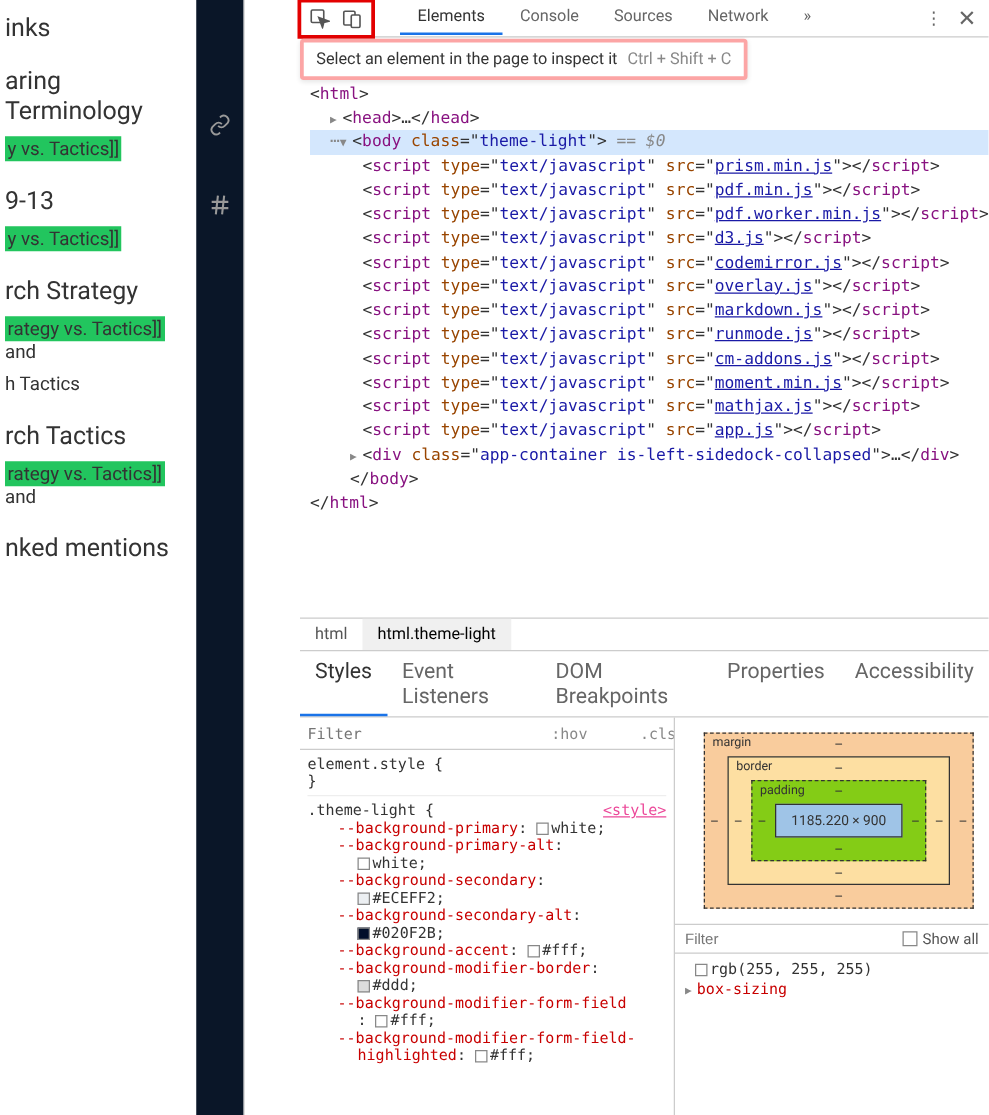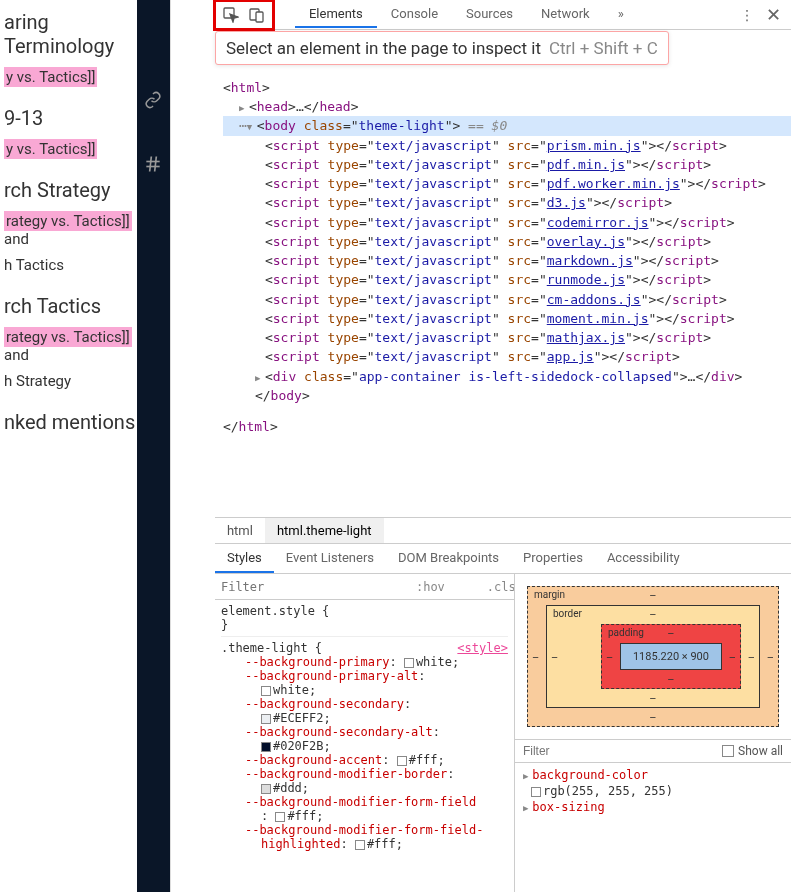--- a/index.html
+++ b/index.html
@@ -4,67 +4,67 @@
   <style>
     * { margin: 0; padding: 0; box-sizing: border-box; }
     body { font-family: -apple-system, BlinkMacSystemFont, "Segoe UI", Roboto, sans-serif; font-size: 14px; color: #333; background: #fff; overflow: hidden; }
     .container { display: flex; width: 791px; height: 892px; }
     
     
     .left-panel { width: 196px; background: #fff; padding: 10px 0; overflow: hidden; }
     .left-section { margin-bottom: 18px; }
     .left-heading { font-size: 20px; font-weight: 400; color: #333; margin-bottom: 8px; padding-left: 4px; }
     .left-item { font-size: 15px; color: #333; padding: 2px 4px; margin-bottom: 4px; }
-    .highlight { background: #f9a8d4; padding: 1px 2px; }
+    .highlight { background: #22c55e; padding: 1px 2px; }
     
     
     .dark-col { width: 48px; background: #0a1628; display: flex; flex-direction: column; align-items: center; padding-top: 90px; gap: 40px; }
     .dark-icon { color: #999; font-size: 20px; }
     
     
     .devtools { flex: 1; display: flex; flex-direction: column; background: #fff; border-left: 1px solid #ddd; padding-left: 44px; }
     
     
     .dt-toolbar { display: flex; align-items: center; height: 30px; border-bottom: 1px solid #ccc; position: relative; }
     .dt-icon-group { display: flex; align-items: center; padding: 0 6px; gap: 8px; border: 3px solid #e30000; margin: -2px 0 -2px -2px; height: 32px; }
     .dt-icon { width: 18px; height: 18px; display: flex; align-items: center; justify-content: center; color: #555; cursor: pointer; }
     .dt-tabs { display: flex; margin-left: 20px; }
     .dt-tab { padding: 5px 14px; color: #666; cursor: pointer; font-size: 13px; }
     .dt-tab.active { color: #333; border-bottom: 2px solid #1a73e8; }
     .dt-menu { margin-left: auto; display: flex; align-items: center; gap: 12px; padding-right: 10px; }
     .dt-close { font-size: 18px; color: #666; cursor: pointer; }
     .dt-divider { color: #666; font-size: 14px; }
     
     
-    .tooltip { position: absolute; top: 31px; left: 0; background: #fff; border: 1px solid #fca5a5; border-radius: 3px; padding: 6px 10px; font-size: 17px; color: #333; display: flex; gap: 8px; align-items: flex-end; z-index: 10; box-shadow: 0 1px 4px rgba(0,0,0,0.1); }
+    .tooltip { position: absolute; top: 31px; left: 0; background: #fff; border: 3px solid #fca5a5; border-radius: 3px; padding: 6px 10px; font-size: 13px; color: #333; display: flex; gap: 8px; align-items: flex-end; z-index: 10; box-shadow: 0 1px 4px rgba(0,0,0,0.1); }
     .tooltip-kbd { color: #888; }
     
     
     .dom-tree { flex: 1; overflow: auto; font-family: Menlo, Consolas, monospace; font-size: 13px; line-height: 1.48; padding: 4px 0 4px 8px; margin-top: 32px; }
     .dom-line { white-space: nowrap; }
     .dom-line.selected { background: #d4e7fd; }
-    .dom-indent0 { padding-left: 0; margin-top: 12px; }
+    .dom-indent0 { padding-left: 0; }
     .dom-indent1 { padding-left: 16px; }
     .dom-indent2 { padding-left: 32px; }
     .arrow { display: inline-block; width: 10px; color: #888; font-size: 9px; }
     .dots { color: #888; }
     .tag { color: #881280; }
     .attr-name { color: #994500; }
     .attr-val { color: #1a1aa6; }
     .src-link { color: #1a1aa6; text-decoration: underline; }
     .comment { color: #888; font-style: italic; }
     
     
     .breadcrumb { display: flex; border-top: 1px solid #ccc; border-bottom: 1px solid #ccc; font-size: 13px; }
     .crumb { padding: 5px 12px; color: #555; cursor: pointer; }
     .crumb.active { background: #f0f0f0; color: #000; }
     
     
     .styles-tabs { display: flex; border-bottom: 1px solid #ccc; }
-    .styles-tab { padding: 6px 12px; color: #666; font-size: 13px; cursor: pointer; }
+    .styles-tab { padding: 6px 12px; color: #666; font-size: 17px; cursor: pointer; }
     .styles-tab.active { color: #333; border-bottom: 2px solid #1a73e8; }
     
     
     .bottom-panels { display: flex; flex: 0 0 auto; height: 318px; }
     .styles-panel { width: 300px; border-right: 1px solid #ccc; display: flex; flex-direction: column; font-family: Menlo, Consolas, monospace; font-size: 12px; overflow: hidden; }
     .styles-filter-bar { display: flex; align-items: center; border-bottom: 1px solid #ccc; padding: 3px 6px; gap: 6px; }
     .styles-filter-input { flex: 1; border: none; outline: none; font-size: 12px; color: #888; font-family: inherit; }
     .styles-toggle { font-size: 12px; color: #888; font-family: Menlo, monospace; margin-left: 36px; }
     .styles-plus { font-size: 16px; color: #888; }
     .styles-body { flex: 1; overflow: auto; padding: 4px 6px; }
@@ -73,21 +73,21 @@
     .css-prop { padding-left: 24px; }
     .css-prop-name { color: #c80000; }
     .css-prop-val { color: #333; }
     .css-swatch { display: inline-block; width: 10px; height: 10px; border: 1px solid #888; vertical-align: middle; margin-right: 2px; }
     
     
     .box-panel { flex: 1; display: flex; flex-direction: column; overflow: hidden; }
     .box-model-wrap { padding: 12px; display: flex; justify-content: flex-end; align-items: center; }
     .bm-margin { border: 1px dashed #333; background: #f9cc9d; padding: 18px; position: relative; font-size: 11px; text-align: center; color: #333; }
     .bm-border { border: 1px solid #333; background: #fddfa2; padding: 18px; position: relative; }
-    .bm-padding { border: 1px dashed #333; background: #ef4444; padding: 18px; position: relative; margin-left: 36px; }
+    .bm-padding { border: 1px dashed #333; background: #84cc16; padding: 18px; position: relative; }
     .bm-content { border: 1px solid #333; background: #9fc4e7; padding: 6px 12px; white-space: nowrap; }
     .bm-label { position: absolute; top: 2px; left: 6px; font-size: 10px; }
     .bm-dash { font-size: 11px; }
     .bm-top { position: absolute; top: 2px; left: 50%; transform: translateX(-50%); }
     .bm-bottom { position: absolute; bottom: 2px; left: 50%; transform: translateX(-50%); }
     .bm-left { position: absolute; left: 4px; top: 50%; transform: translateY(-50%); }
     .bm-right { position: absolute; right: 4px; top: 50%; transform: translateY(-50%); }
     
     .computed-filter-bar { display: flex; align-items: center; border-top: 1px solid #ccc; border-bottom: 1px solid #ccc; padding: 4px 8px; gap: 8px; }
     .computed-filter-input { flex: 1; border: none; outline: none; font-size: 12px; color: #888; }
@@ -99,36 +99,38 @@
     .computed-val { color: #333; padding-left: 8px; }
     .computed-arrow { color: #888; font-size: 9px; margin-right: 4px; }
   </style>
 </head>
 <body>
 
 <div class="container">
 
   <div class="left-panel">
     <div class="left-section">
+      <div class="left-heading">inks</div>
+    </div>
+    <div class="left-section">
       <div class="left-heading">aring Terminology</div>
       <div class="left-item"><span class="highlight">y vs. Tactics]]</span></div>
     </div>
     <div class="left-section">
       <div class="left-heading">9-13</div>
       <div class="left-item"><span class="highlight">y vs. Tactics]]</span></div>
     </div>
     <div class="left-section">
       <div class="left-heading">rch Strategy</div>
       <div class="left-item"><span class="highlight">rategy vs. Tactics]]</span><span> and</span></div>
       <div class="left-item">h Tactics</div>
     </div>
     <div class="left-section">
       <div class="left-heading">rch Tactics</div>
       <div class="left-item"><span class="highlight">rategy vs. Tactics]]</span><span> and</span></div>
-      <div class="left-item">h Strategy</div>
     </div>
     <div class="left-section">
       <div class="left-heading">nked mentions</div>
     </div>
   </div>
 
   <div class="dark-col">
     <div class="dark-icon">
       <svg width="18" height="18" viewBox="0 0 24 24" fill="none" stroke="currentColor" stroke-width="2">
           <path d="M10 13a5 5 0 0 0 7 0l3-3a5 5 0 0 0-7-7l-1 1"></path>
@@ -277,20 +279,19 @@
           </div>
         </div>
         <div class="computed-filter-bar">
           <input class="computed-filter-input" placeholder="Filter" style="">
           <div class="show-all">
               <span class="show-all-chk"></span>
               <span>Show all</span>
             </div>
         </div>
         <div class="computed-list" id="computed-list">
-            <div class="computed-prop"><span class="computed-arrow">▶</span><span class="computed-name">background-color</span></div>
             <div class="computed-prop"><span class="computed-val"><span class="css-swatch" style="background:#ffffff"></span>rgb(255, 255, 255)</span></div>
             <div class="computed-prop"><span class="computed-arrow">▶</span><span class="computed-name">box-sizing</span></div>
           </div>
       </div>
     </div>
   </div>
 </div>
 
 </body></html>

